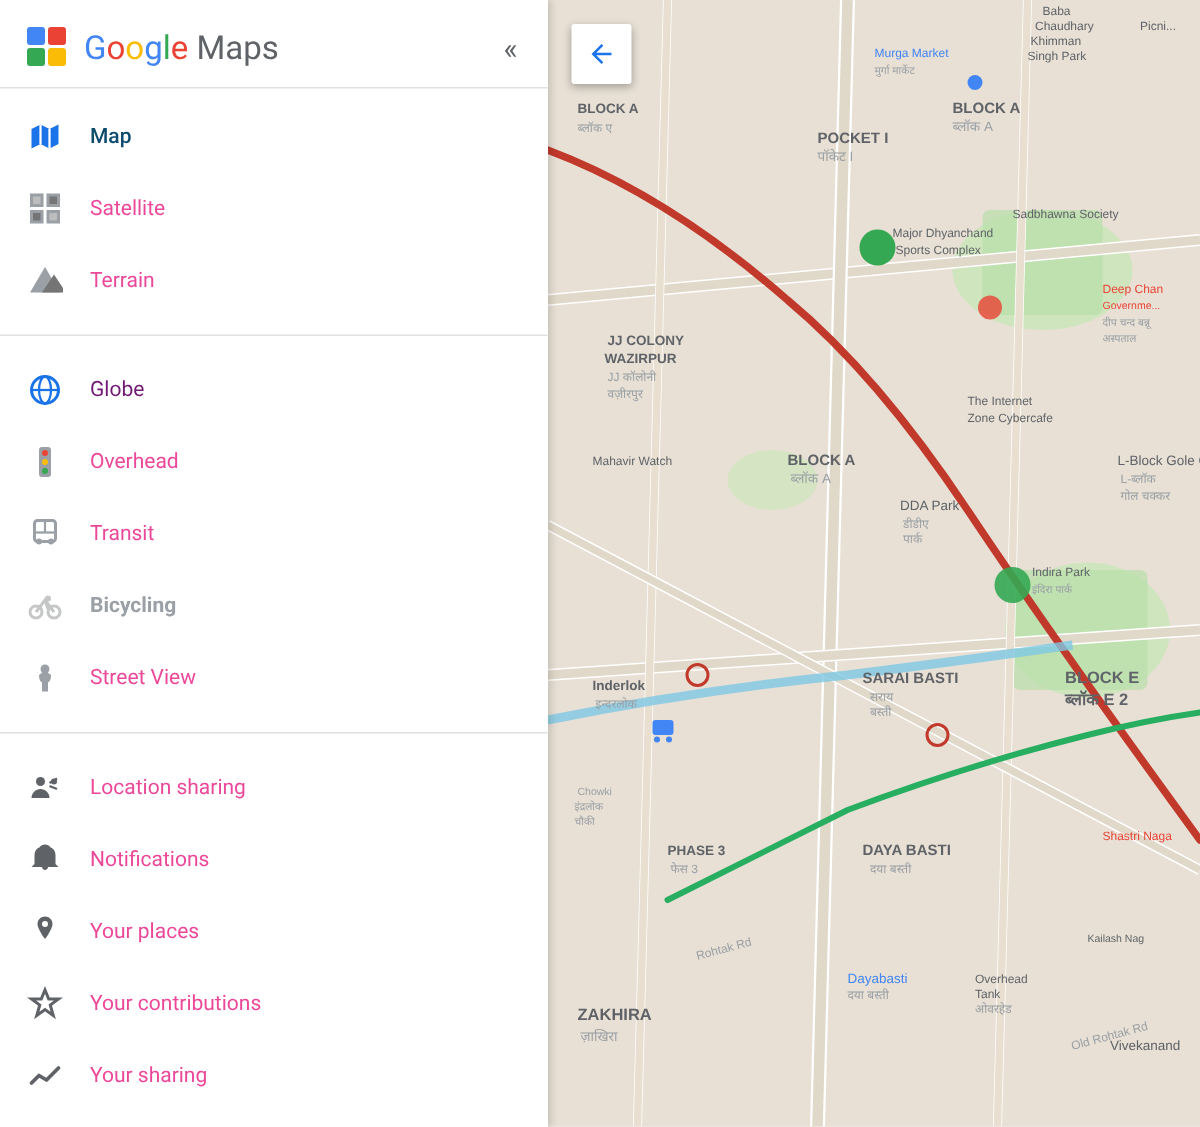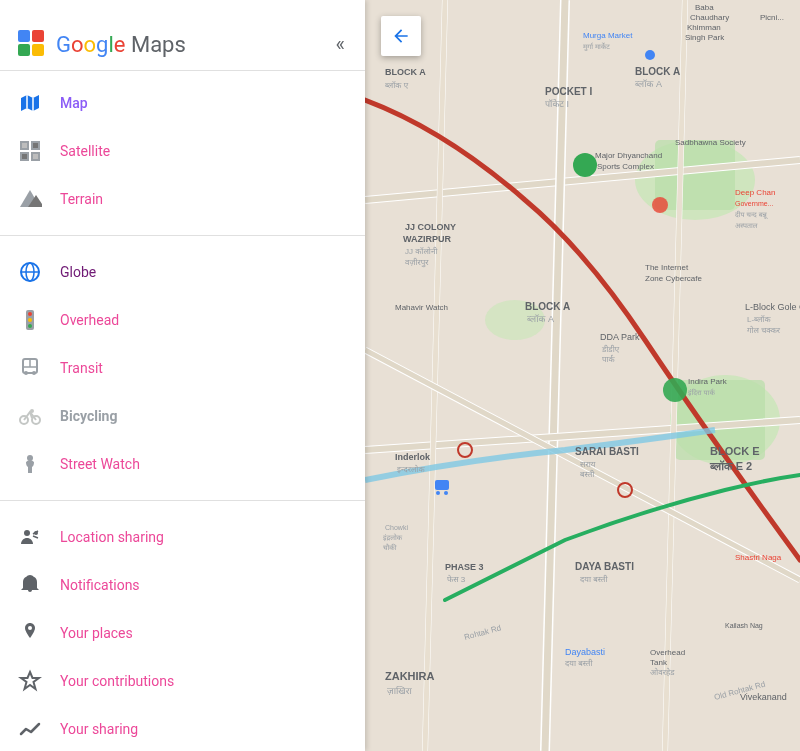--- a/index.html
+++ b/index.html
@@ -23,21 +23,21 @@
       z-index: 10;
       box-shadow: 2px 0 5px rgba(0,0,0,0.15);
       flex-shrink: 0;
     }
 
     
     .sidebar-header {
       display: flex;
       align-items: center;
       justify-content: space-between;
-      padding: 28px 16px 10px 16px;
+      padding: 16px 16px 10px 16px;
       border-bottom: 1px solid #e0e0e0;
     }
 
     .logo-area {
       display: flex;
       align-items: center;
       gap: 8px;
     }
 
     .logo-icon {
@@ -80,21 +80,21 @@
       display: flex;
       align-items: center;
       padding: 10px 16px;
       cursor: pointer;
       border-radius: 0;
       gap: 16px;
       min-height: 44px;
     }
 
     .menu-item.active .item-label {
-      color: #8b5cf6;
+      color: #0c4a6e;
       font-weight: 500;
     }
 
     .menu-icon {
       width: 28px;
       height: 28px;
       display: flex;
       align-items: center;
       justify-content: center;
       flex-shrink: 0;
@@ -267,21 +267,21 @@
         <span class="item-label disabled">Bicycling</span>
       </div>
 
       <div class="menu-item">
         <div class="menu-icon">
           <svg width="24" height="24" viewBox="0 0 24 24">
             <circle cx="12" cy="6" r="3" fill="#9aa0a6"></circle>
             <path d="M8 10 Q8 14 10 15 L10 21 L14 21 L14 15 Q16 14 16 10 Q14 8 12 8 Q10 8 8 10Z" fill="#9aa0a6"></path>
           </svg>
         </div>
-        <span class="item-label">Street Watch</span>
+        <span class="item-label">Street View</span>
       </div>
     </div>
 
     <hr class="section-divider">
 
     <div class="section">
 
       <div class="menu-item">
         <div class="menu-icon">
           <svg width="24" height="24" viewBox="0 0 24 24">

